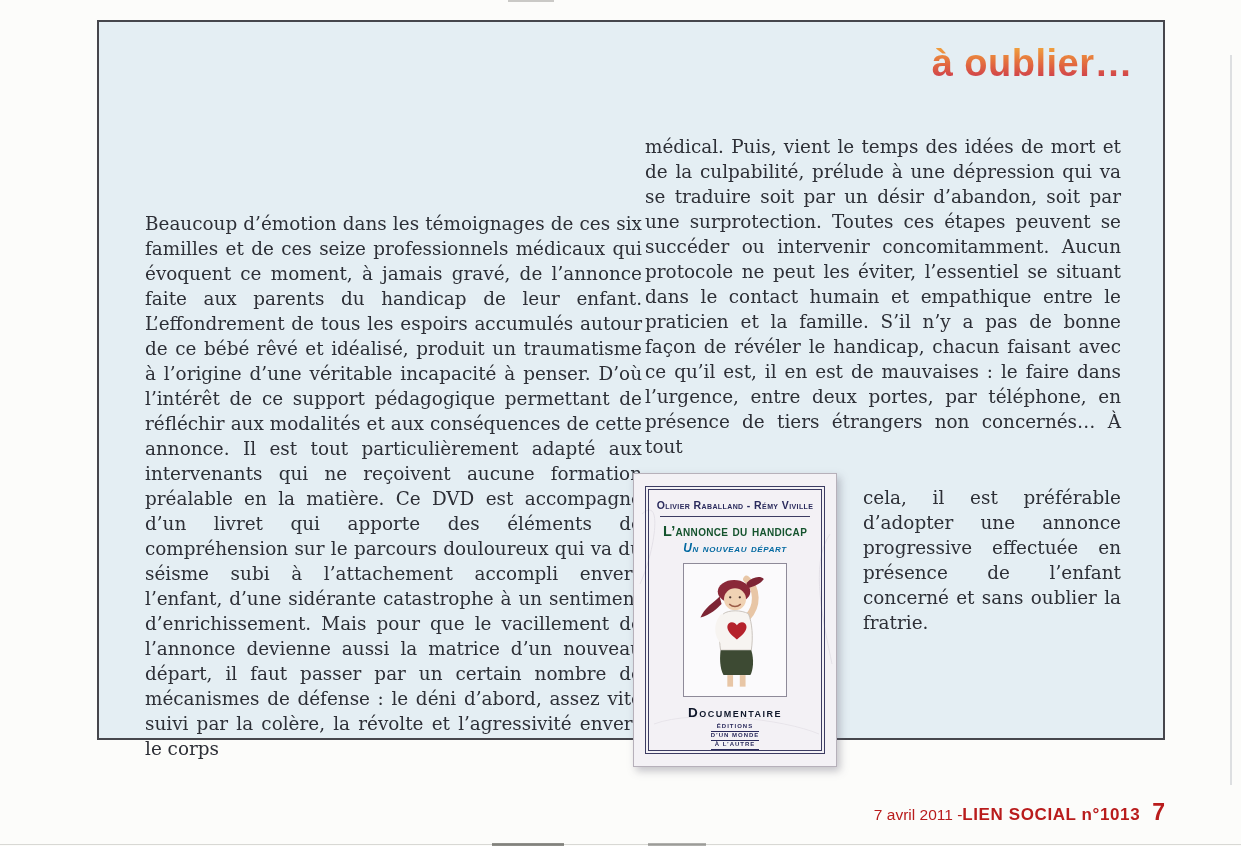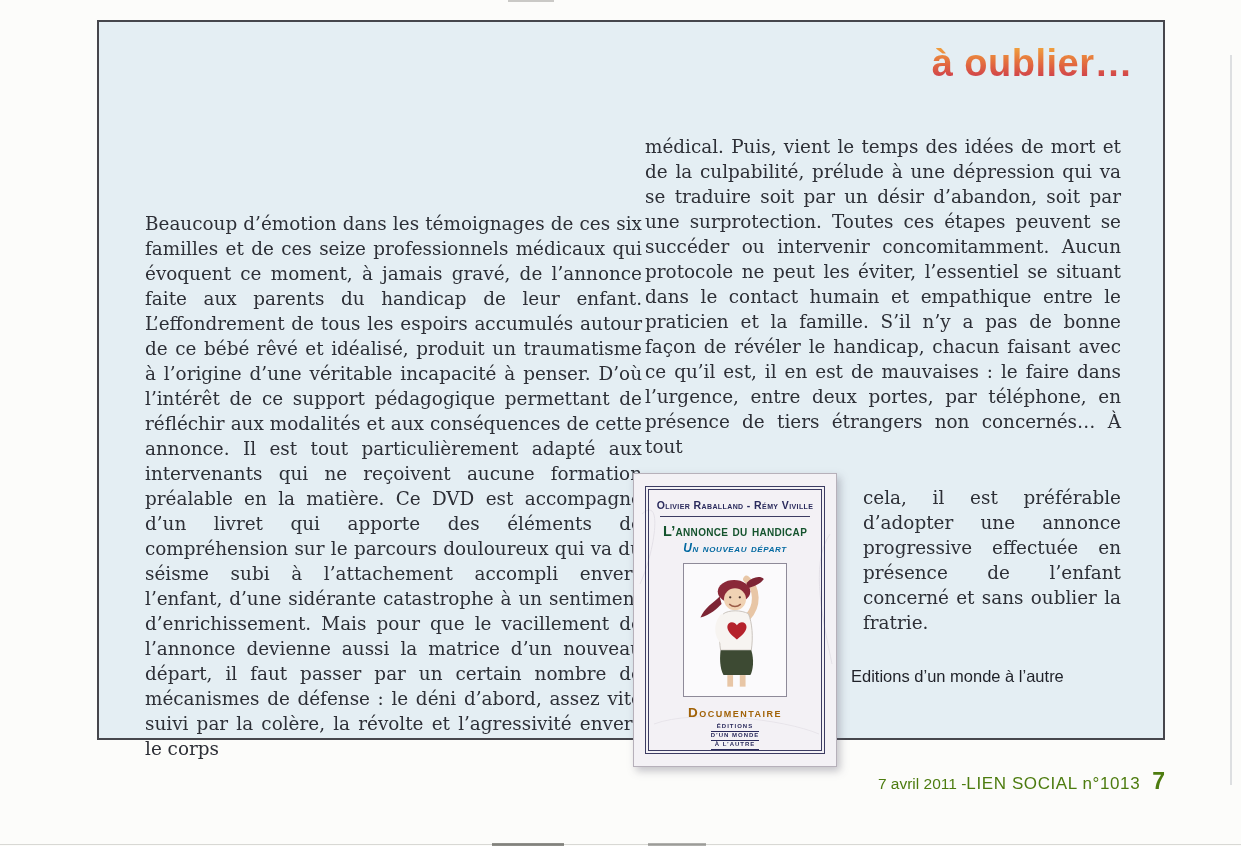--- a/index.html
+++ b/index.html
@@ -65,40 +65,40 @@
   .dvd-subtitle{
     font-variant:small-caps;font-weight:700;font-style:italic;
     font-size:12px;color:#0369a1;margin-top:2px;letter-spacing:.6px;
   }
   .dvd-illustration{
     width:102px;height:132px;margin-top:8px;background:#fbfafc;
     border:1px solid #8e8a99;display:flex;align-items:center;justify-content:center;
   }
   .dvd-genre{
     font-variant:small-caps;font-weight:700;font-size:13.5px;
-    color:#a16207;letter-spacing:1.5px;margin-top:8px;
+    color:#0f172a;letter-spacing:1.5px;margin-top:8px;
   }
   .dvd-logo{margin-top:3px;text-align:center;color:#2a2a5c;}
   .dvd-logo div{
     font-size:6px;font-weight:700;letter-spacing:1px;line-height:7px;
     text-transform:uppercase;border-bottom:0.5px solid #2a2a5c;padding-bottom:1px;
   }
   
   .caption{
     margin-top:30px;font-size:16.5px;line-height:23px;color:#1f2128;
   }
   .caption p{margin:0;}
   .cap-lead{font-weight:700;font-style:italic;}
   
   .footer{
-    position:absolute;top:754px;right:76px;
-    display:flex;align-items:baseline;color:#4d7c0f;
+    position:absolute;top:785px;right:76px;
+    display:flex;align-items:baseline;color:#b91c1c;
   }
   .footer .f-date{font-size:15.5px;}
-  .footer .f-mag{font-size:17px;font-weight:400;letter-spacing:.6px;margin-top:20px;}
+  .footer .f-mag{font-size:17px;font-weight:700;letter-spacing:.6px;margin-top:20px;}
   .footer .f-page{font-size:23px;font-weight:700;margin-left:12px;}
   
   .scan-vline{position:absolute;top:55px;right:9px;width:2px;height:730px;background:#dddfe1;}
   .scan-bottomline{position:absolute;bottom:1px;left:0;width:100%;height:1px;background:#d8d8d4;}
   .scan-mark{position:absolute;background:#55544f;opacity:.65;height:3px;bottom:0;}
   .scan-mark.m1{left:492px;width:72px;}
   .scan-mark.m2{left:648px;width:58px;opacity:.45;}
   .scan-mark.m3{top:0;bottom:auto;left:508px;width:46px;height:2px;opacity:.3;}
 </style>
 </head>
@@ -160,21 +160,20 @@
               <div>d’un monde</div>
               <div>à l’autre</div>
             </div>
           </div>
         </div>
       </div>
 
       <div class="wrap-col">
         <p class="bodytext">cela, il est préférable d’adopter une annonce progressive effectuée en présence de l’enfant concerné et sans oublier la fratrie.</p>
         <div class="caption">
-          <p>Editions d’un monde à l’autre</p>
         </div>
       </div>
 
     </div>
   </div>
 
 </div>
 
 <div class="footer">
   <span class="f-date">7 avril 2011 - </span>

